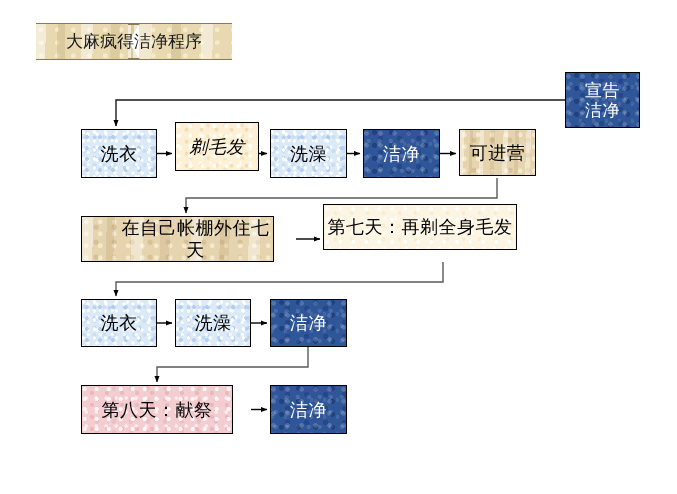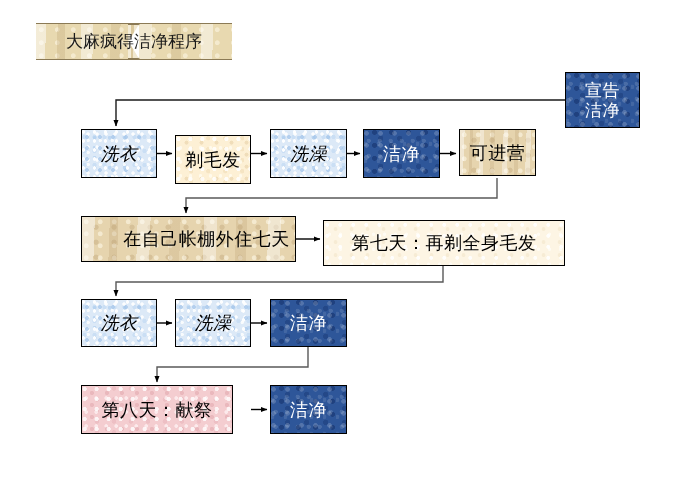--- a/index.html
+++ b/index.html
@@ -38,21 +38,20 @@
   .fill-ltblue {
     background-color: #dce9f7;
     background-image:
       radial-gradient(circle at 13% 22%, rgba(255,255,255,.95) 0 1.5px, transparent 2px),
       radial-gradient(circle at 38% 64%, rgba(168,200,235,.75) 0 1.6px, transparent 2.2px),
       radial-gradient(circle at 67% 31%, rgba(255,255,255,.9) 0 1.4px, transparent 2px),
       radial-gradient(circle at 84% 78%, rgba(176,207,238,.7) 0 1.6px, transparent 2.2px),
       radial-gradient(circle at 52% 88%, rgba(255,255,255,.8) 0 1.3px, transparent 1.9px),
       radial-gradient(circle at 25% 50%, rgba(190,216,242,.6) 0 1.8px, transparent 2.4px);
     background-size: 11px 9px, 13px 11px, 9px 13px, 15px 10px, 12px 12px, 10px 14px;
-    font-style: italic;
   }
   .fill-dkblue {
     background-color: #2e5699;
     background-image:
       radial-gradient(circle at 18% 28%, rgba(255,255,255,.18) 0 2px, transparent 2.6px),
       radial-gradient(circle at 62% 18%, rgba(15,40,95,.45) 0 2.2px, transparent 2.8px),
       radial-gradient(circle at 43% 72%, rgba(255,255,255,.13) 0 1.8px, transparent 2.4px),
       radial-gradient(circle at 88% 60%, rgba(20,50,110,.4) 0 2.4px, transparent 3px),
       radial-gradient(circle at 8% 82%, rgba(255,255,255,.1) 0 2px, transparent 2.6px);
     background-size: 14px 12px, 17px 13px, 11px 15px, 19px 14px, 13px 17px;
@@ -216,27 +215,27 @@
 
     <g>
       <path d="M251,409.5 L267,409.5" fill="none" stroke="#000000" stroke-width="1.4" marker-end="url(#arrowhead)"></path>
     </g>
   </svg>
 
   <div class="node fill-dkblue" style="left:565px; top:72px; width:75px; height:56px; font-size:17px;">宣告
 洁净</div>
 
   <div class="node fill-ltblue" style="left:81px; top:129px; width:76px; height:49px;">洗衣</div>
-  <div class="node fill-cream" style="left:175px; top:135px; width:76px; height:49px;">剃毛发</div>
+  <div class="node fill-cream" style="left:175px; top:122px; width:84px; height:49px;font-style:italic;">剃毛发</div>
   <div class="node fill-ltblue" style="left:270px; top:129px; width:77px; height:49px;">洗澡</div>
   <div class="node fill-dkblue" style="left:363px; top:129px; width:77px; height:49px;">洁净</div>
   <div class="node fill-tan" style="left:459px; top:129px; width:77px; height:47px;">可进营</div>
 
-  <div class="node fill-tan" style="left:81px; top:216px; width:215px; height:46px;padding-left:36px;">在自己帐棚外住七天</div>
-  <div class="node fill-palecream" style="left:323px; top:220px; width:242px; height:46px;">第七天：再剃全身毛发</div>
+  <div class="node fill-tan" style="left:81px; top:216px; width:193px; height:46px;padding-left:36px;">在自己帐棚外住七天</div>
+  <div class="node fill-palecream" style="left:323px; top:204px; width:194px; height:46px;">第七天：再剃全身毛发</div>
 
   <div class="node fill-ltblue" style="left:81px; top:299px; width:76px; height:48px;">洗衣</div>
   <div class="node fill-ltblue" style="left:175px; top:299px; width:76px; height:48px;">洗澡</div>
   <div class="node fill-dkblue" style="left:270px; top:299px; width:77px; height:48px;">洁净</div>
 
   <div class="node fill-pink" style="left:81px; top:385px; width:152px; height:49px;">第八天：献祭</div>
   <div class="node fill-dkblue" style="left:270px; top:385px; width:77px; height:49px;">洁净</div>
 
 </div>
 

